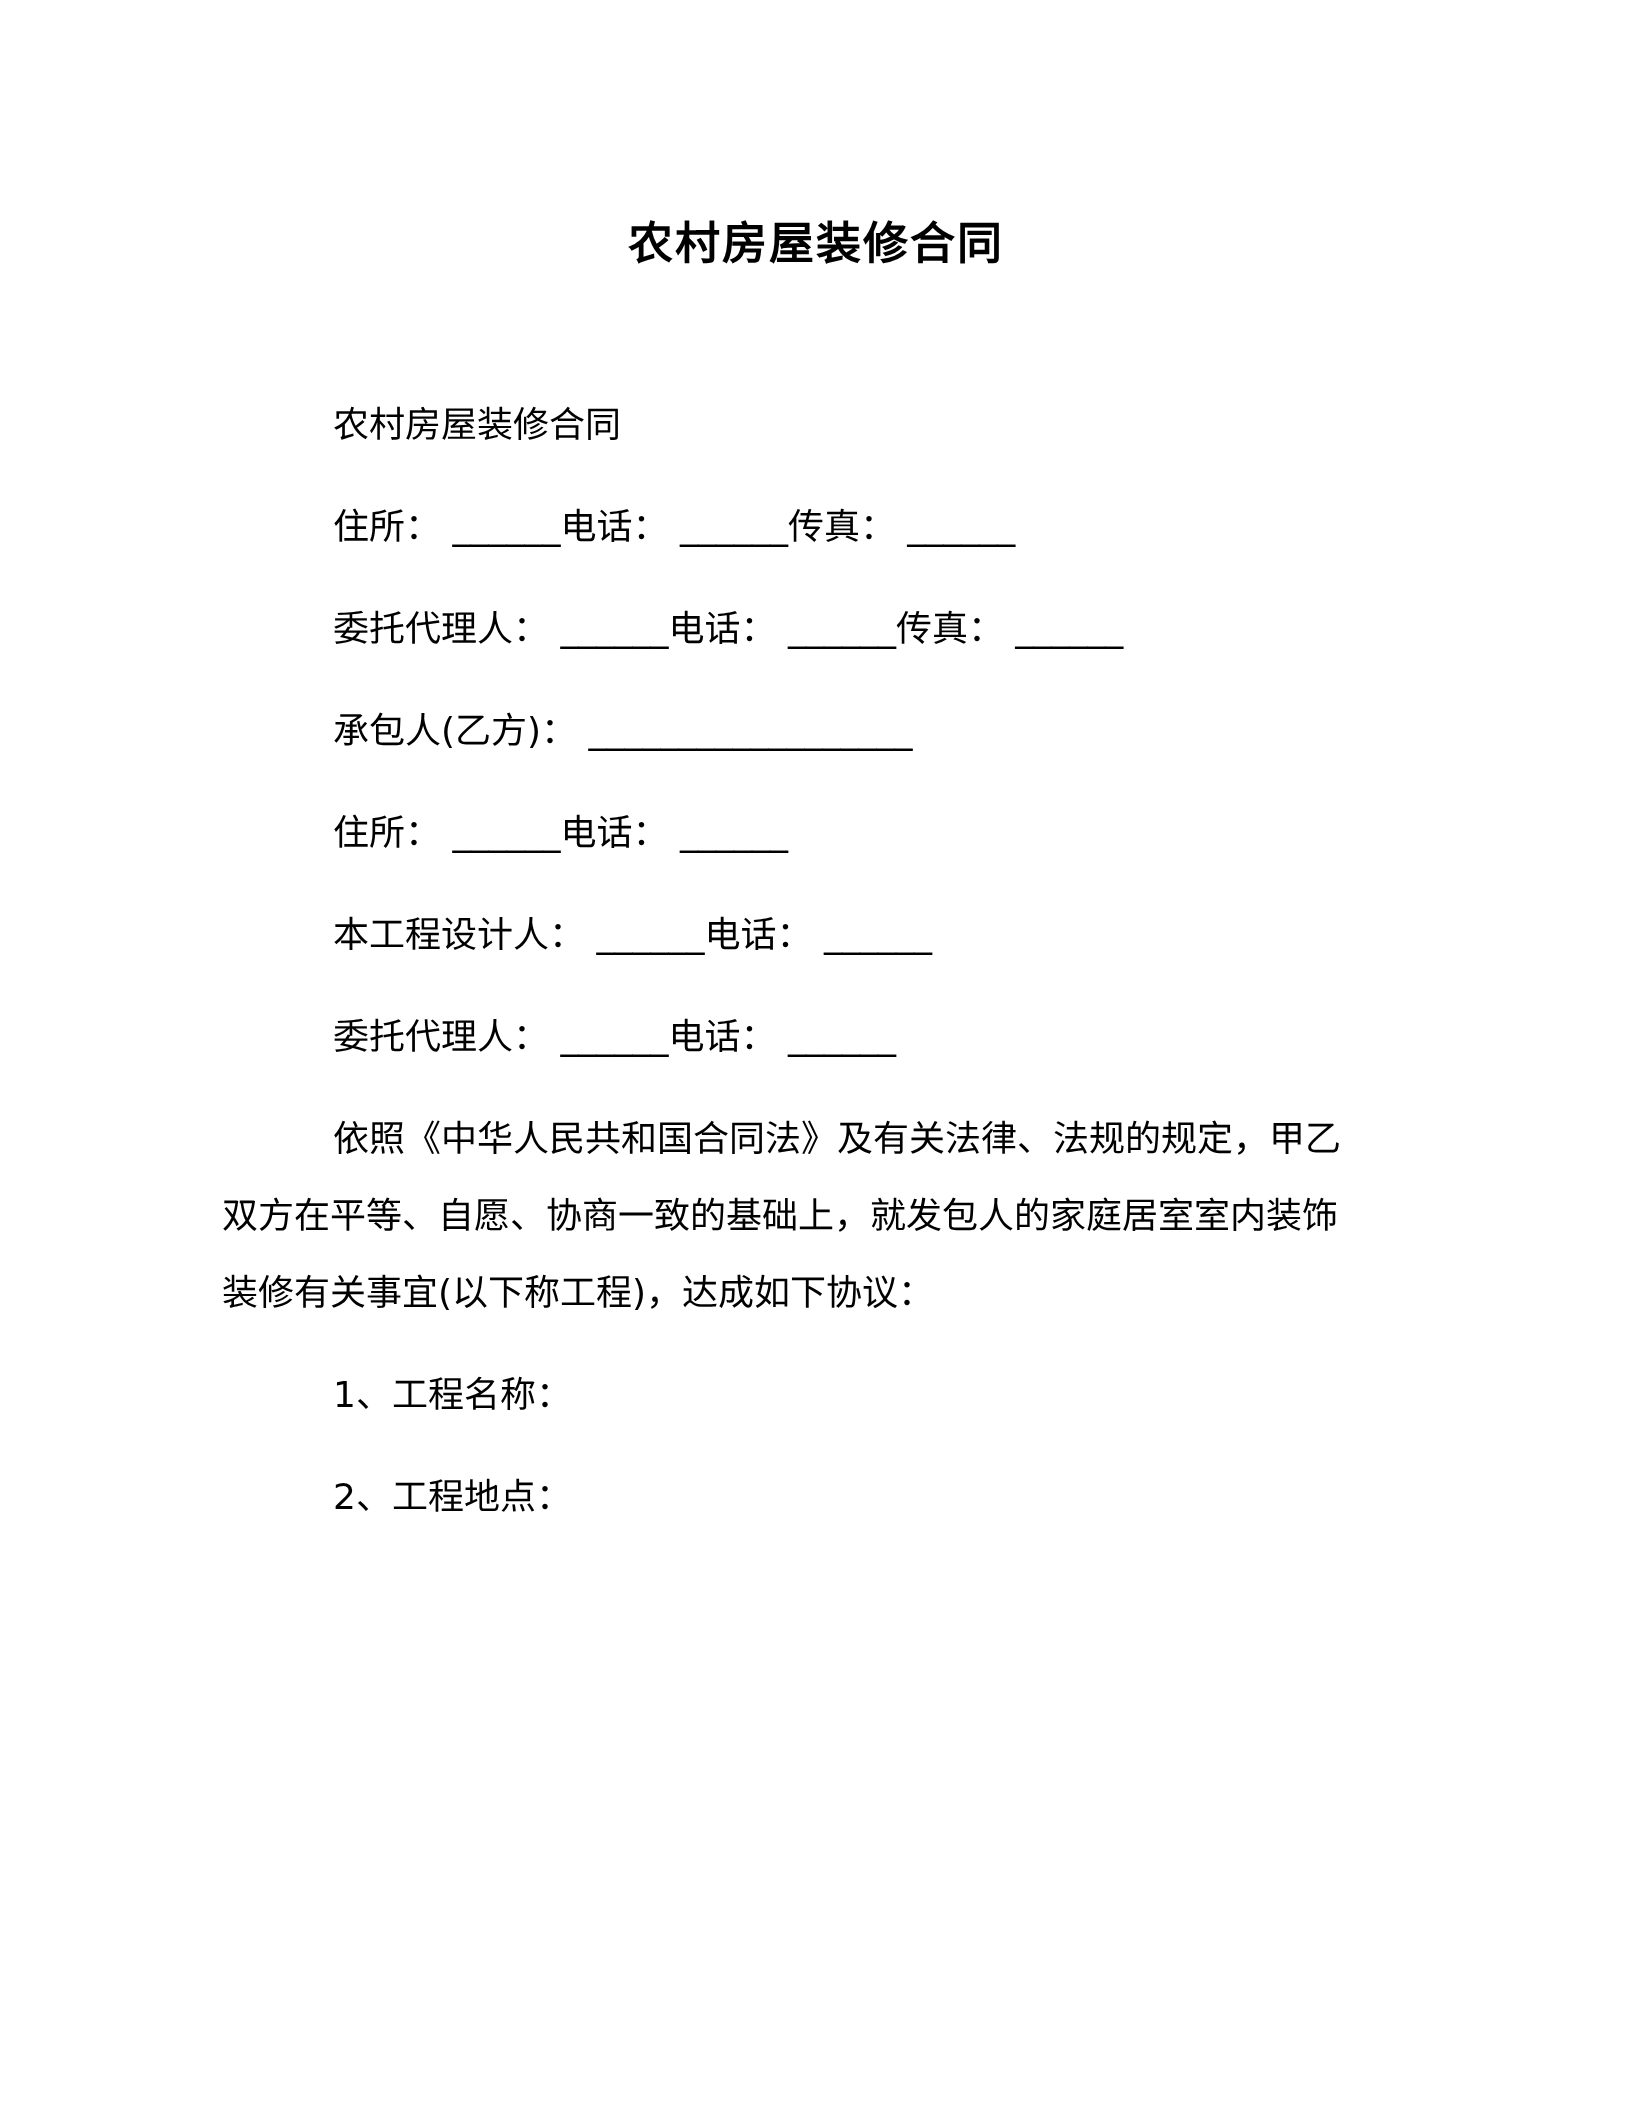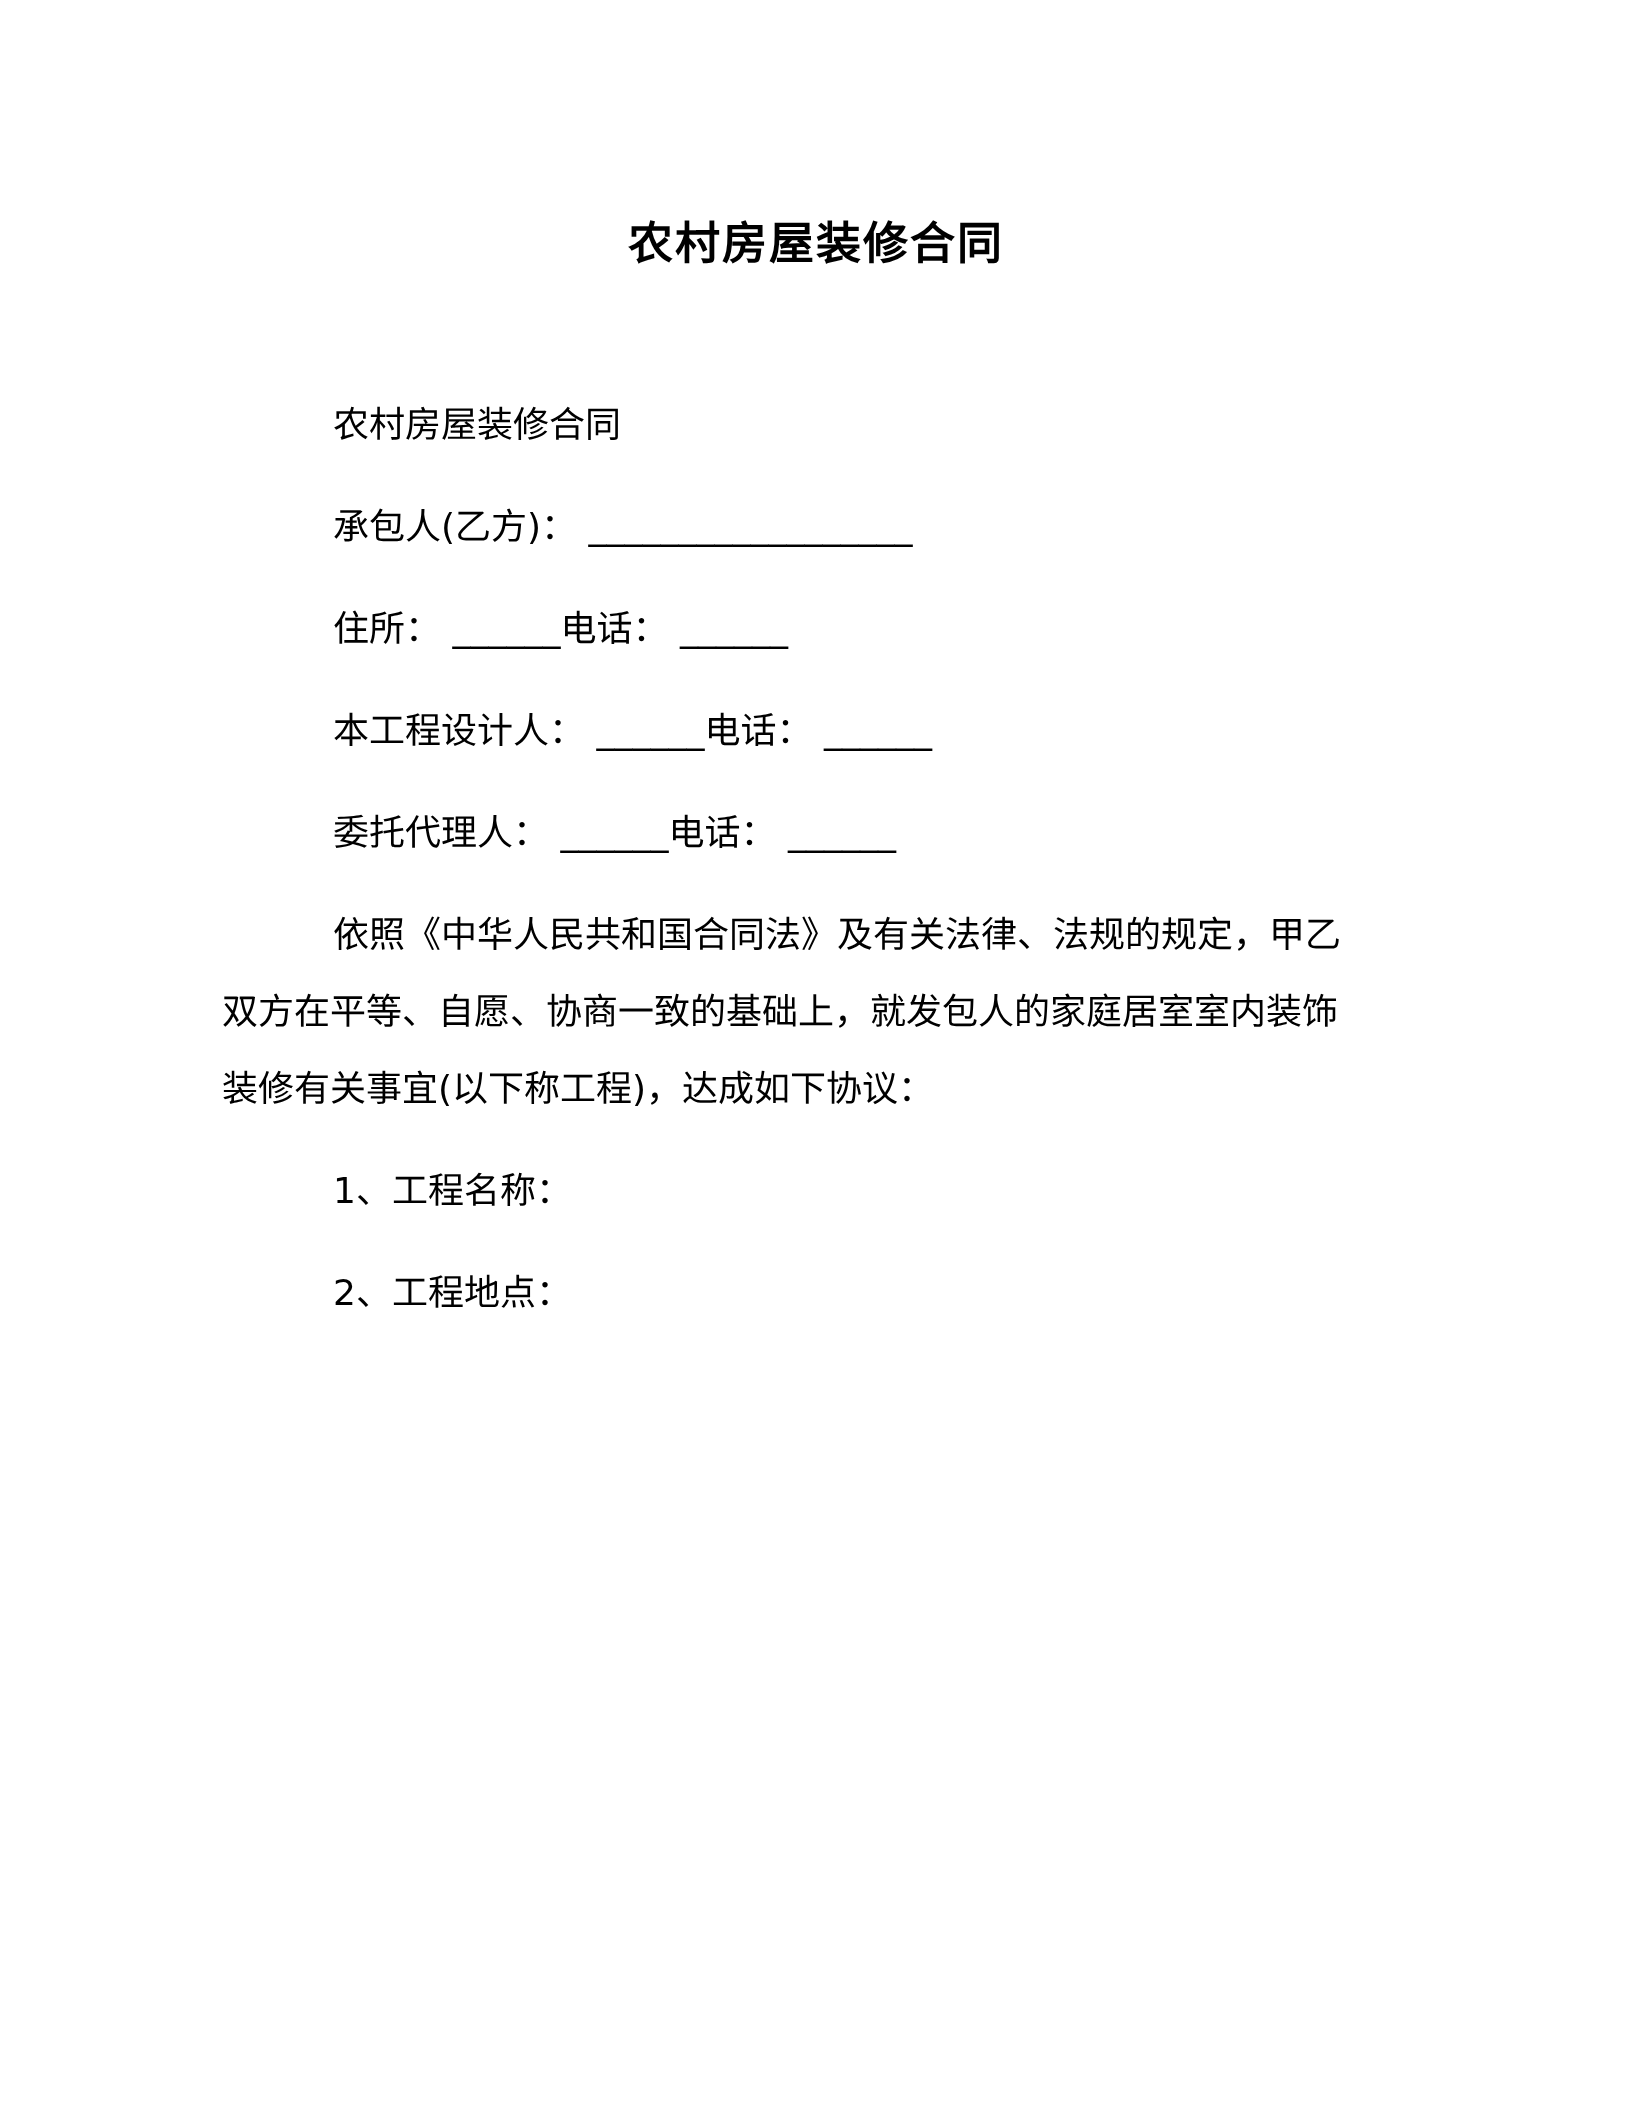--- a/index.html
+++ b/index.html
@@ -45,20 +45,22 @@
   }
 </style>
 </head>
 <body>
 
 <div class="page">
 
   <h1 class="doc-title">农村房屋装修合同</h1>
 
   <p class="line">农村房屋装修合同</p>
+  <p class="line">住所： ______电话： ______传真： ______</p>
+  <p class="line">委托代理人： ______电话： ______传真： ______</p>
   <p class="line">承包人(乙方)： __________________</p>
   <p class="line">住所： ______电话： ______</p>
   <p class="line">本工程设计人： ______电话： ______</p>
   <p class="line">委托代理人： ______电话： ______</p>
   <p class="line wrap">依照《中华人民共和国合同法》及有关法律、法规的规定，甲乙双方在平等、自愿、协商一致的基础上，就发包人的家庭居室室内装饰装修有关事宜(以下称工程)，达成如下协议：</p>
   <p class="line">1、工程名称：</p>
   <p class="line">2、工程地点：</p>
 
 </div>
 

